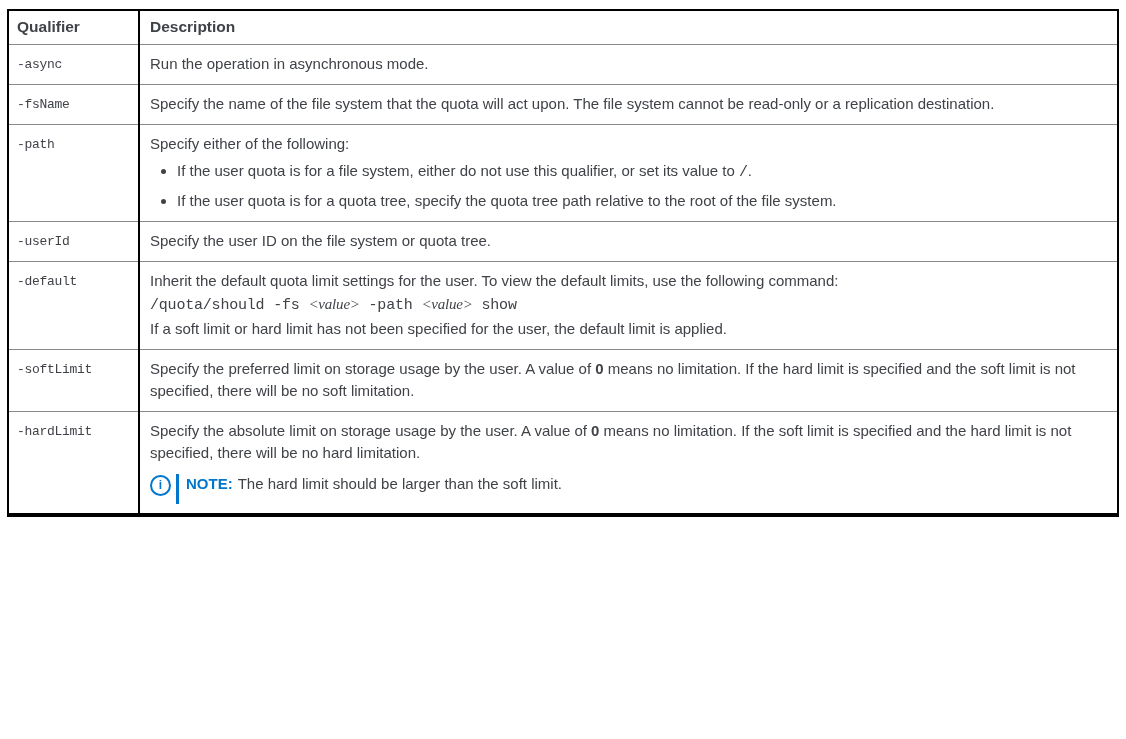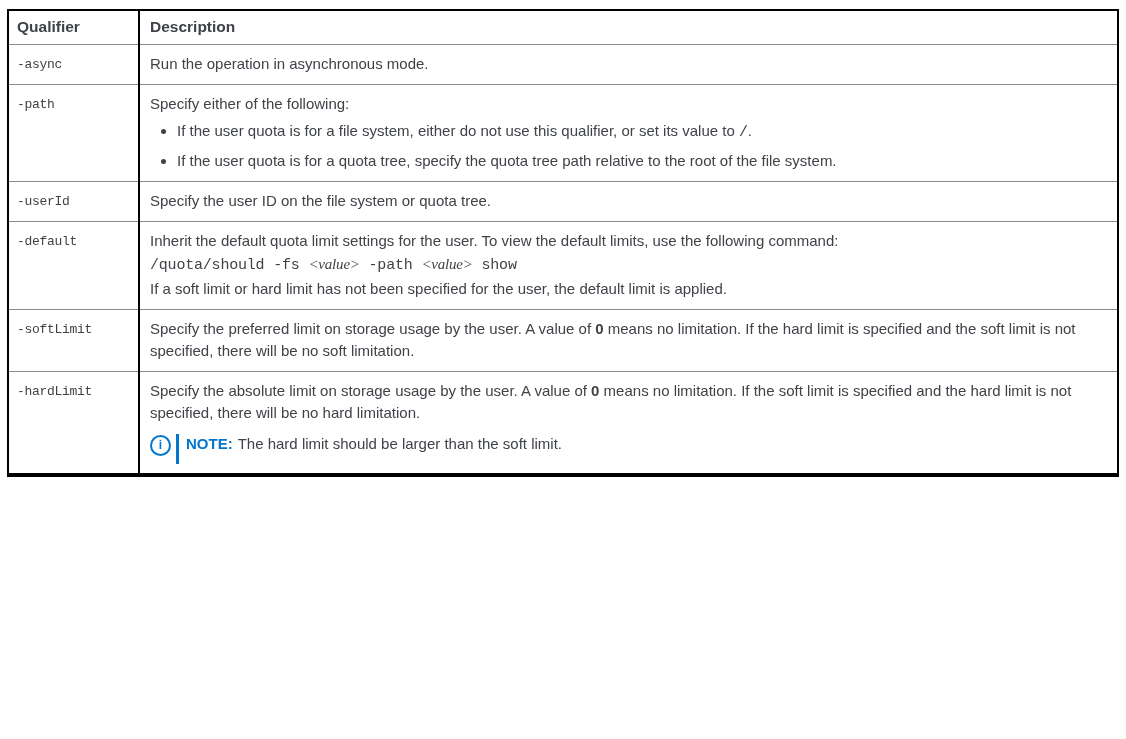--- a/index.html
+++ b/index.html
@@ -115,20 +115,26 @@
       </tr>
     </thead>
     <tbody id="rows">
         <tr>
           <td class="q">-async</td>
           <td class="d">
             <p class="para"><span>Run the operation in asynchronous mode.</span></p>
           </td>
         </tr>
         <tr>
+          <td class="q">-fsName</td>
+          <td class="d">
+            <p class="para"><span>Specify the name of the file system that the quota will act upon. The file system cannot be read-only or a replication destination.</span></p>
+          </td>
+        </tr>
+        <tr>
           <td class="q">-path</td>
           <td class="d">
             <p class="para"><span>Specify either of the following:</span></p>
             <ul class="bullets">
               <li><span>If the user quota is for a file system, either do not use this qualifier, or set its value to </span><span class="code">/</span><span>.</span></li>
               <li><span>If the user quota is for a quota tree, specify the quota tree path relative to the root of the file system.</span></li>
             </ul>
           </td>
         </tr>
         <tr>

